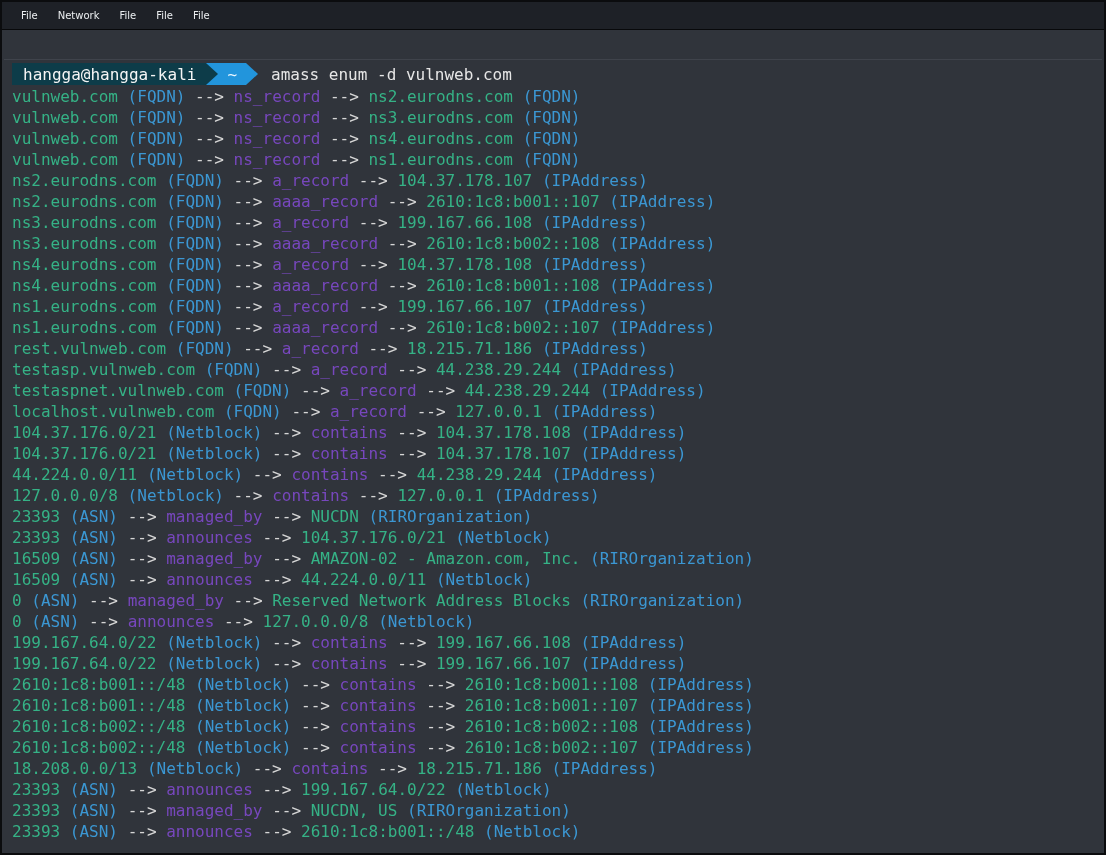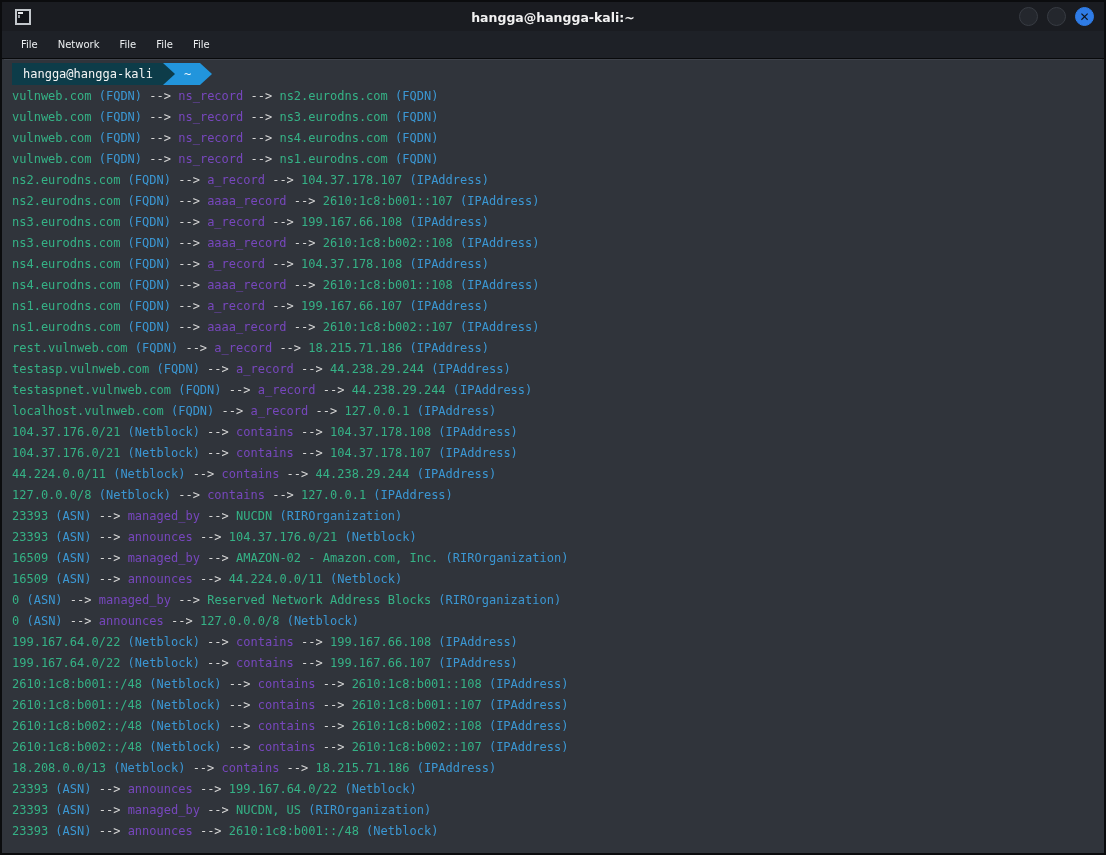--- a/index.html
+++ b/index.html
@@ -50,21 +50,21 @@
   .menubar{
     height:28px;background:var(--menubar-bg);display:flex;align-items:center;
     gap:20px;padding:0 19px;border-bottom:1px solid #08090b;
   }
   .menu-item{color:#eceff1;font-size:10px;cursor:default;}
   
   .terminal{
     position:absolute;top:57px;left:2px;right:2px;bottom:2px;
     background:var(--term-bg);border-top:1px solid #3f434b;
     padding:2px 0 0 8px;
-    font-family:"DejaVu Sans Mono", monospace;font-size:12px;line-height:21px;
+    font-family:"DejaVu Sans Mono", monospace;font-size:16px;line-height:21px;
     overflow:hidden;
   }
   .prompt-line{display:flex;align-items:stretch;height:22px;margin:1px 0 1px 0;}
   .seg-user{
     background:var(--prompt-user-bg);color:#f5f5f5;padding:0 10px 0 11px;
     display:flex;align-items:center;white-space:pre;
   }
   .pl-arrow{width:0;height:0;border-top:11px solid transparent;border-bottom:11px solid transparent;}
   .pl-arrow.teal-on-blue{border-left:12px solid var(--prompt-user-bg);background:var(--prompt-dir-bg);}
   .seg-dir{
@@ -78,43 +78,33 @@
   .tok-name{color:var(--green);}
   .tok-type{color:var(--cyan);}
   .tok-rel{color:var(--purple);}
   .tok-arrow{color:var(--arrow);}
 </style>
 </head>
 <body>
 
 <div class="window">
 
-  <div class="titlebar">
-    <span class="titlebar-icon"></span>
-    <span class="titlebar-title">hangga@hangga-kali:~</span>
-    <span class="titlebar-buttons">
-      <button class="tb-btn"></button>
-      <button class="tb-btn"></button>
-      <button class="tb-btn close">
-        <span>✕</span>
-      </button>
-    </span>
-  </div>
 
   <div class="menubar">
     <span class="menu-item">File</span>
     <span class="menu-item">Network</span>
     <span class="menu-item">File</span>
     <span class="menu-item">File</span>
     <span class="menu-item">File</span>
   </div>
 
   <div class="terminal">
     <div class="prompt-line">
       <span class="seg-user">hangga@hangga-kali</span>
       <span class="pl-arrow teal-on-blue"></span>
       <span class="seg-dir">~</span>
       <span class="pl-arrow blue-on-bg"></span>
+      <span class="cmd">amass enum -d vulnweb.com</span>
     </div>
     <div class="output"><div class="line"><span class="tok-name">vulnweb.com</span> <span class="tok-type">(FQDN)</span> <span class="tok-arrow">--&gt;</span> <span class="tok-rel">ns_record</span> <span class="tok-arrow">--&gt;</span> <span class="tok-name">ns2.eurodns.com</span> <span class="tok-type">(FQDN)</span></div><div class="line"><span class="tok-name">vulnweb.com</span> <span class="tok-type">(FQDN)</span> <span class="tok-arrow">--&gt;</span> <span class="tok-rel">ns_record</span> <span class="tok-arrow">--&gt;</span> <span class="tok-name">ns3.eurodns.com</span> <span class="tok-type">(FQDN)</span></div><div class="line"><span class="tok-name">vulnweb.com</span> <span class="tok-type">(FQDN)</span> <span class="tok-arrow">--&gt;</span> <span class="tok-rel">ns_record</span> <span class="tok-arrow">--&gt;</span> <span class="tok-name">ns4.eurodns.com</span> <span class="tok-type">(FQDN)</span></div><div class="line"><span class="tok-name">vulnweb.com</span> <span class="tok-type">(FQDN)</span> <span class="tok-arrow">--&gt;</span> <span class="tok-rel">ns_record</span> <span class="tok-arrow">--&gt;</span> <span class="tok-name">ns1.eurodns.com</span> <span class="tok-type">(FQDN)</span></div><div class="line"><span class="tok-name">ns2.eurodns.com</span> <span class="tok-type">(FQDN)</span> <span class="tok-arrow">--&gt;</span> <span class="tok-rel">a_record</span> <span class="tok-arrow">--&gt;</span> <span class="tok-name">104.37.178.107</span> <span class="tok-type">(IPAddress)</span></div><div class="line"><span class="tok-name">ns2.eurodns.com</span> <span class="tok-type">(FQDN)</span> <span class="tok-arrow">--&gt;</span> <span class="tok-rel">aaaa_record</span> <span class="tok-arrow">--&gt;</span> <span class="tok-name">2610:1c8:b001::107</span> <span class="tok-type">(IPAddress)</span></div><div class="line"><span class="tok-name">ns3.eurodns.com</span> <span class="tok-type">(FQDN)</span> <span class="tok-arrow">--&gt;</span> <span class="tok-rel">a_record</span> <span class="tok-arrow">--&gt;</span> <span class="tok-name">199.167.66.108</span> <span class="tok-type">(IPAddress)</span></div><div class="line"><span class="tok-name">ns3.eurodns.com</span> <span class="tok-type">(FQDN)</span> <span class="tok-arrow">--&gt;</span> <span class="tok-rel">aaaa_record</span> <span class="tok-arrow">--&gt;</span> <span class="tok-name">2610:1c8:b002::108</span> <span class="tok-type">(IPAddress)</span></div><div class="line"><span class="tok-name">ns4.eurodns.com</span> <span class="tok-type">(FQDN)</span> <span class="tok-arrow">--&gt;</span> <span class="tok-rel">a_record</span> <span class="tok-arrow">--&gt;</span> <span class="tok-name">104.37.178.108</span> <span class="tok-type">(IPAddress)</span></div><div class="line"><span class="tok-name">ns4.eurodns.com</span> <span class="tok-type">(FQDN)</span> <span class="tok-arrow">--&gt;</span> <span class="tok-rel">aaaa_record</span> <span class="tok-arrow">--&gt;</span> <span class="tok-name">2610:1c8:b001::108</span> <span class="tok-type">(IPAddress)</span></div><div class="line"><span class="tok-name">ns1.eurodns.com</span> <span class="tok-type">(FQDN)</span> <span class="tok-arrow">--&gt;</span> <span class="tok-rel">a_record</span> <span class="tok-arrow">--&gt;</span> <span class="tok-name">199.167.66.107</span> <span class="tok-type">(IPAddress)</span></div><div class="line"><span class="tok-name">ns1.eurodns.com</span> <span class="tok-type">(FQDN)</span> <span class="tok-arrow">--&gt;</span> <span class="tok-rel">aaaa_record</span> <span class="tok-arrow">--&gt;</span> <span class="tok-name">2610:1c8:b002::107</span> <span class="tok-type">(IPAddress)</span></div><div class="line"><span class="tok-name">rest.vulnweb.com</span> <span class="tok-type">(FQDN)</span> <span class="tok-arrow">--&gt;</span> <span class="tok-rel">a_record</span> <span class="tok-arrow">--&gt;</span> <span class="tok-name">18.215.71.186</span> <span class="tok-type">(IPAddress)</span></div><div class="line"><span class="tok-name">testasp.vulnweb.com</span> <span class="tok-type">(FQDN)</span> <span class="tok-arrow">--&gt;</span> <span class="tok-rel">a_record</span> <span class="tok-arrow">--&gt;</span> <span class="tok-name">44.238.29.244</span> <span class="tok-type">(IPAddress)</span></div><div class="line"><span class="tok-name">testaspnet.vulnweb.com</span> <span class="tok-type">(FQDN)</span> <span class="tok-arrow">--&gt;</span> <span class="tok-rel">a_record</span> <span class="tok-arrow">--&gt;</span> <span class="tok-name">44.238.29.244</span> <span class="tok-type">(IPAddress)</span></div><div class="line"><span class="tok-name">localhost.vulnweb.com</span> <span class="tok-type">(FQDN)</span> <span class="tok-arrow">--&gt;</span> <span class="tok-rel">a_record</span> <span class="tok-arrow">--&gt;</span> <span class="tok-name">127.0.0.1</span> <span class="tok-type">(IPAddress)</span></div><div class="line"><span class="tok-name">104.37.176.0/21</span> <span class="tok-type">(Netblock)</span> <span class="tok-arrow">--&gt;</span> <span class="tok-rel">contains</span> <span class="tok-arrow">--&gt;</span> <span class="tok-name">104.37.178.108</span> <span class="tok-type">(IPAddress)</span></div><div class="line"><span class="tok-name">104.37.176.0/21</span> <span class="tok-type">(Netblock)</span> <span class="tok-arrow">--&gt;</span> <span class="tok-rel">contains</span> <span class="tok-arrow">--&gt;</span> <span class="tok-name">104.37.178.107</span> <span class="tok-type">(IPAddress)</span></div><div class="line"><span class="tok-name">44.224.0.0/11</span> <span class="tok-type">(Netblock)</span> <span class="tok-arrow">--&gt;</span> <span class="tok-rel">contains</span> <span class="tok-arrow">--&gt;</span> <span class="tok-name">44.238.29.244</span> <span class="tok-type">(IPAddress)</span></div><div class="line"><span class="tok-name">127.0.0.0/8</span> <span class="tok-type">(Netblock)</span> <span class="tok-arrow">--&gt;</span> <span class="tok-rel">contains</span> <span class="tok-arrow">--&gt;</span> <span class="tok-name">127.0.0.1</span> <span class="tok-type">(IPAddress)</span></div><div class="line"><span class="tok-name">23393</span> <span class="tok-type">(ASN)</span> <span class="tok-arrow">--&gt;</span> <span class="tok-rel">managed_by</span> <span class="tok-arrow">--&gt;</span> <span class="tok-name">NUCDN</span> <span class="tok-type">(RIROrganization)</span></div><div class="line"><span class="tok-name">23393</span> <span class="tok-type">(ASN)</span> <span class="tok-arrow">--&gt;</span> <span class="tok-rel">announces</span> <span class="tok-arrow">--&gt;</span> <span class="tok-name">104.37.176.0/21</span> <span class="tok-type">(Netblock)</span></div><div class="line"><span class="tok-name">16509</span> <span class="tok-type">(ASN)</span> <span class="tok-arrow">--&gt;</span> <span class="tok-rel">managed_by</span> <span class="tok-arrow">--&gt;</span> <span class="tok-name">AMAZON-02 - Amazon.com, Inc.</span> <span class="tok-type">(RIROrganization)</span></div><div class="line"><span class="tok-name">16509</span> <span class="tok-type">(ASN)</span> <span class="tok-arrow">--&gt;</span> <span class="tok-rel">announces</span> <span class="tok-arrow">--&gt;</span> <span class="tok-name">44.224.0.0/11</span> <span class="tok-type">(Netblock)</span></div><div class="line"><span class="tok-name">0</span> <span class="tok-type">(ASN)</span> <span class="tok-arrow">--&gt;</span> <span class="tok-rel">managed_by</span> <span class="tok-arrow">--&gt;</span> <span class="tok-name">Reserved Network Address Blocks</span> <span class="tok-type">(RIROrganization)</span></div><div class="line"><span class="tok-name">0</span> <span class="tok-type">(ASN)</span> <span class="tok-arrow">--&gt;</span> <span class="tok-rel">announces</span> <span class="tok-arrow">--&gt;</span> <span class="tok-name">127.0.0.0/8</span> <span class="tok-type">(Netblock)</span></div><div class="line"><span class="tok-name">199.167.64.0/22</span> <span class="tok-type">(Netblock)</span> <span class="tok-arrow">--&gt;</span> <span class="tok-rel">contains</span> <span class="tok-arrow">--&gt;</span> <span class="tok-name">199.167.66.108</span> <span class="tok-type">(IPAddress)</span></div><div class="line"><span class="tok-name">199.167.64.0/22</span> <span class="tok-type">(Netblock)</span> <span class="tok-arrow">--&gt;</span> <span class="tok-rel">contains</span> <span class="tok-arrow">--&gt;</span> <span class="tok-name">199.167.66.107</span> <span class="tok-type">(IPAddress)</span></div><div class="line"><span class="tok-name">2610:1c8:b001::/48</span> <span class="tok-type">(Netblock)</span> <span class="tok-arrow">--&gt;</span> <span class="tok-rel">contains</span> <span class="tok-arrow">--&gt;</span> <span class="tok-name">2610:1c8:b001::108</span> <span class="tok-type">(IPAddress)</span></div><div class="line"><span class="tok-name">2610:1c8:b001::/48</span> <span class="tok-type">(Netblock)</span> <span class="tok-arrow">--&gt;</span> <span class="tok-rel">contains</span> <span class="tok-arrow">--&gt;</span> <span class="tok-name">2610:1c8:b001::107</span> <span class="tok-type">(IPAddress)</span></div><div class="line"><span class="tok-name">2610:1c8:b002::/48</span> <span class="tok-type">(Netblock)</span> <span class="tok-arrow">--&gt;</span> <span class="tok-rel">contains</span> <span class="tok-arrow">--&gt;</span> <span class="tok-name">2610:1c8:b002::108</span> <span class="tok-type">(IPAddress)</span></div><div class="line"><span class="tok-name">2610:1c8:b002::/48</span> <span class="tok-type">(Netblock)</span> <span class="tok-arrow">--&gt;</span> <span class="tok-rel">contains</span> <span class="tok-arrow">--&gt;</span> <span class="tok-name">2610:1c8:b002::107</span> <span class="tok-type">(IPAddress)</span></div><div class="line"><span class="tok-name">18.208.0.0/13</span> <span class="tok-type">(Netblock)</span> <span class="tok-arrow">--&gt;</span> <span class="tok-rel">contains</span> <span class="tok-arrow">--&gt;</span> <span class="tok-name">18.215.71.186</span> <span class="tok-type">(IPAddress)</span></div><div class="line"><span class="tok-name">23393</span> <span class="tok-type">(ASN)</span> <span class="tok-arrow">--&gt;</span> <span class="tok-rel">announces</span> <span class="tok-arrow">--&gt;</span> <span class="tok-name">199.167.64.0/22</span> <span class="tok-type">(Netblock)</span></div><div class="line"><span class="tok-name">23393</span> <span class="tok-type">(ASN)</span> <span class="tok-arrow">--&gt;</span> <span class="tok-rel">managed_by</span> <span class="tok-arrow">--&gt;</span> <span class="tok-name">NUCDN, US</span> <span class="tok-type">(RIROrganization)</span></div><div class="line"><span class="tok-name">23393</span> <span class="tok-type">(ASN)</span> <span class="tok-arrow">--&gt;</span> <span class="tok-rel">announces</span> <span class="tok-arrow">--&gt;</span> <span class="tok-name">2610:1c8:b001::/48</span> <span class="tok-type">(Netblock)</span></div></div>
   </div>
 
 </div>
 
 </body></html>

